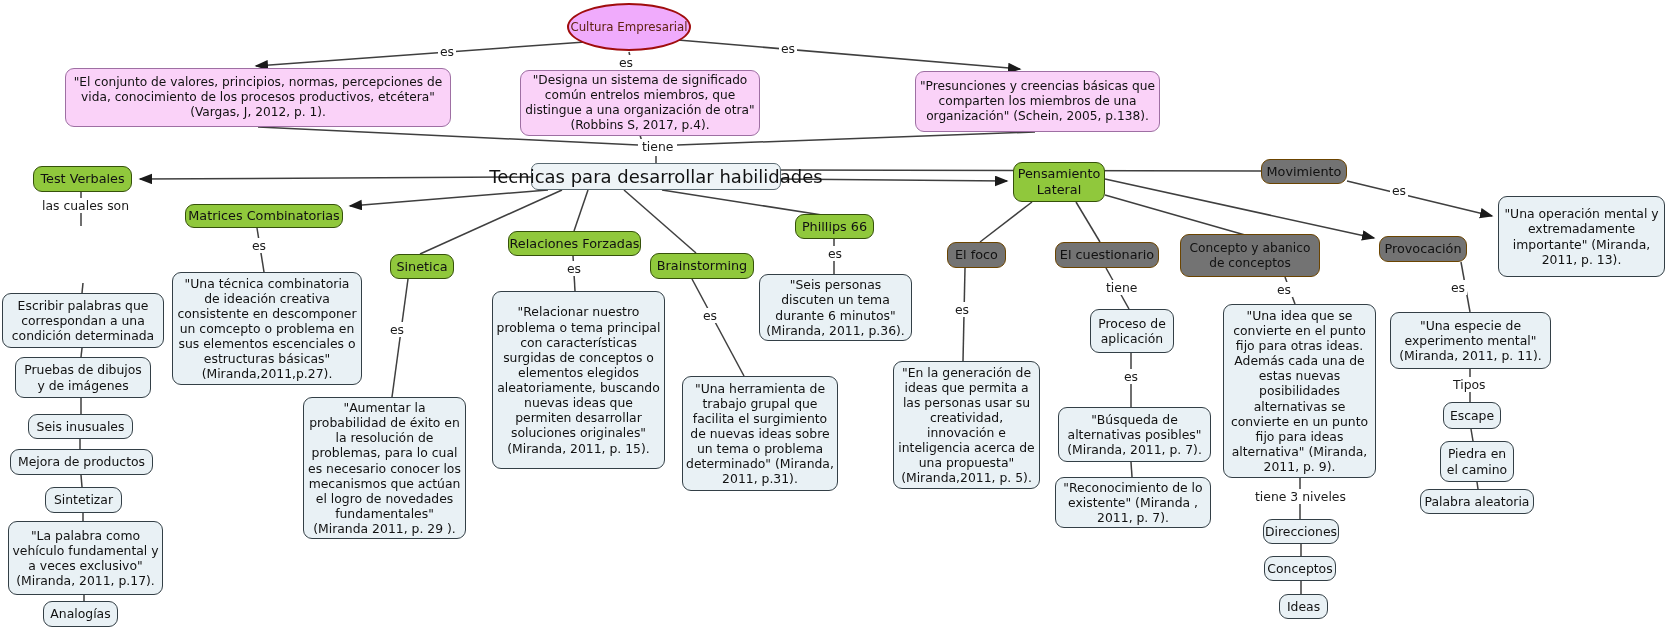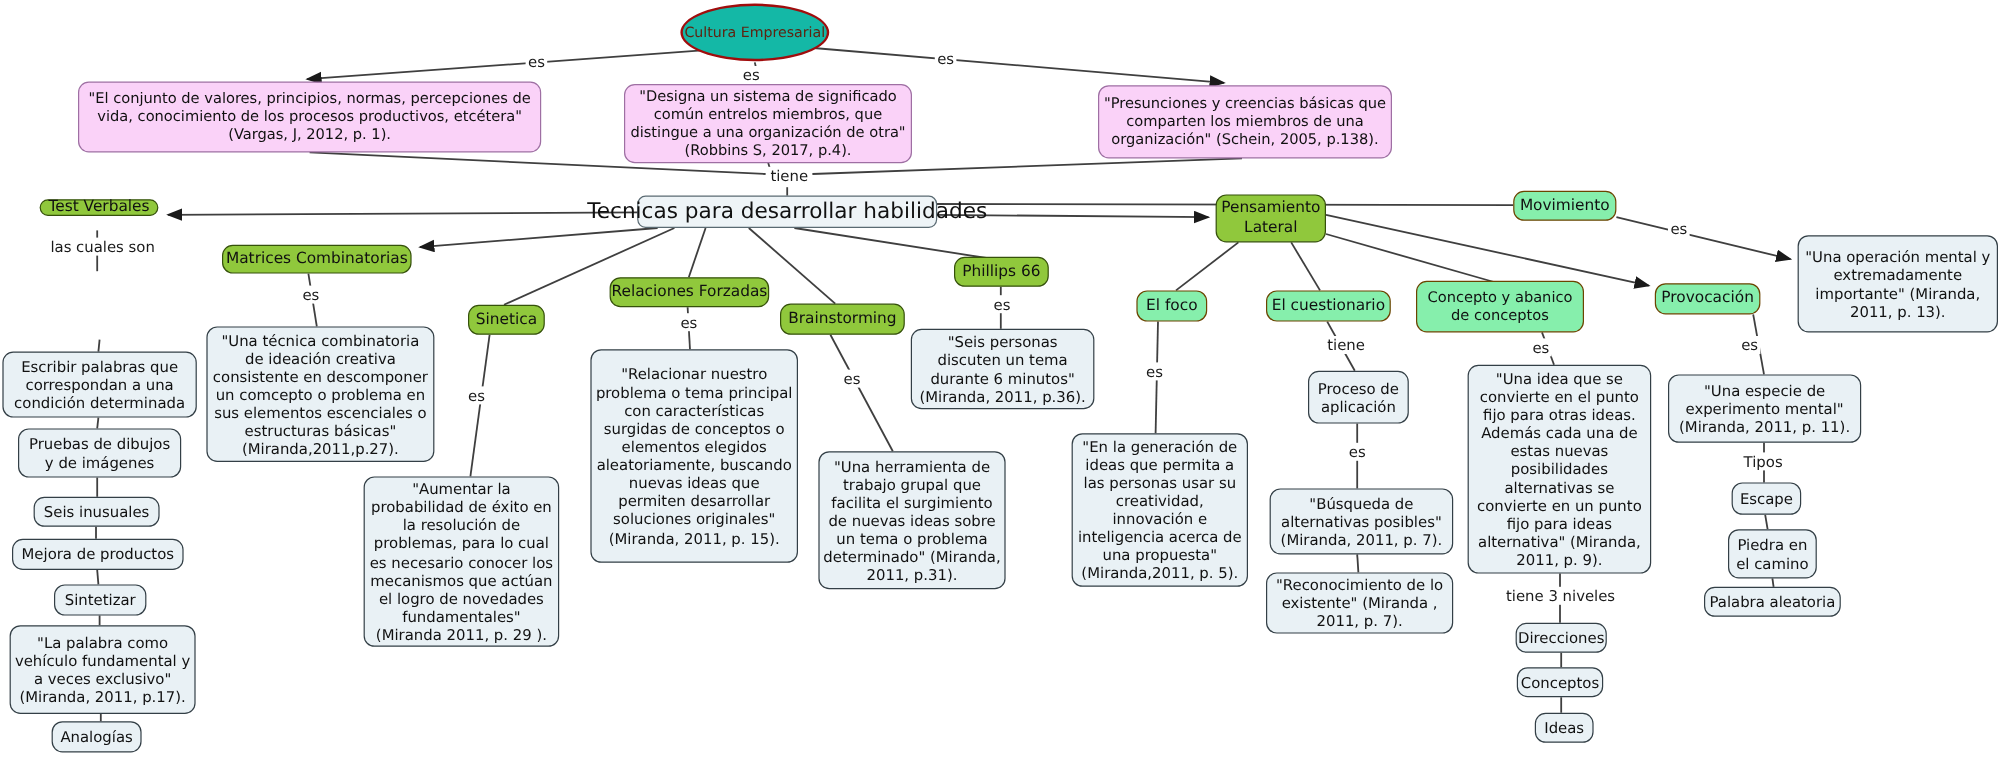--- a/index.html
+++ b/index.html
@@ -5,23 +5,23 @@
   html,body{margin:0;padding:0;background:#ffffff;}
   .map{position:relative;width:1672px;height:633px;background:#ffffff;overflow:hidden;
        font-family:"DejaVu Sans","Liberation Sans",sans-serif;color:#111;}
   .map svg{position:absolute;left:0;top:0;z-index:0;}
   .node{position:absolute;z-index:2;box-sizing:border-box;display:flex;align-items:center;justify-content:center;
         text-align:center;border-radius:9px;padding:2px 3px;line-height:1.22;font-size:12.4px;}
   .one{white-space:nowrap;}
   .desc{background:#e9f1f5;border:1.5px solid #333f46;}
   .hub{background:#eef4f7;border:1.4px solid #5a6a72;border-radius:7px;font-size:18px;}
   .green{background:#90c83c;border:1.6px solid #35510a;font-size:12.8px;}
-  .orange{background:#86efac;border:1.6px solid #6b4400;font-size:12.8px;text-align:center;}
+  .orange{background:#737373;border:1.6px solid #6b4400;font-size:12.8px;text-align:center;}
   .pink{background:#fad2f8;border:1.5px solid #9e6fa3;font-size:12.2px;}
-  .ellipse{background:#14b8a6;border:2px solid #a00d0d;border-radius:50%;color:#5e2310;font-size:11.8px;}
+  .ellipse{background:#f0abfc;border:2px solid #a00d0d;border-radius:50%;color:#5e2310;font-size:11.8px;}
   .lbl{position:absolute;z-index:3;background:#ffffff;padding:0 2px;font-size:12.4px;white-space:nowrap;color:#1a1a1a;}
 </style>
 </head>
 <body>
 
 <div class="map">
 
   <svg width="1672" height="633" viewBox="0 0 1672 633">
     <defs>
       <marker id="arr" markerWidth="10" markerHeight="8" refX="8" refY="3.5" orient="auto">
@@ -78,21 +78,21 @@
   </svg>
 
   <div class="node ellipse one" style="left:567px;top:3px;width:124px;height:48px">Cultura Empresarial</div>
 
   <div class="node pink" style="left:65px;top:68px;width:386px;min-height:59px">"El conjunto de valores, principios, normas, percepciones de vida, conocimiento de los procesos productivos, etcétera" (Vargas, J, 2012, p. 1).</div>
   <div class="node pink" style="left:520px;top:70px;width:240px;min-height:58px">"Designa un sistema de significado común entrelos miembros, que distingue a una organización de otra" (Robbins S, 2017, p.4).</div>
   <div class="node pink" style="left:915px;top:71px;width:245px;min-height:61px">"Presunciones y creencias básicas que comparten los miembros de una organización" (Schein, 2005, p.138).</div>
 
   <div class="node hub one" style="left:531px;top:163px;width:250px;height:27px">Tecnicas para desarrollar habilidades</div>
 
-  <div class="node green one" style="left:33px;top:166px;width:99px;height:14px">Test Verbales</div>
+  <div class="node green one" style="left:33px;top:166px;width:99px;height:26px">Test Verbales</div>
   <div class="node desc" style="left:2px;top:293px;width:162px;min-height:55px">Escribir palabras que correspondan a una condición determinada</div>
   <div class="node desc" style="left:15px;top:357px;width:136px;min-height:41px">Pruebas de dibujos y de imágenes</div>
   <div class="node desc one" style="left:28px;top:414px;width:105px;height:25px">Seis inusuales</div>
   <div class="node desc one" style="left:10px;top:449px;width:143px;height:26px">Mejora de productos</div>
   <div class="node desc one" style="left:45px;top:487px;width:77px;height:26px">Sintetizar</div>
   <div class="node desc" style="left:8px;top:521px;width:155px;min-height:74px">"La palabra como vehículo fundamental y a veces exclusivo" (Miranda, 2011, p.17).</div>
   <div class="node desc one" style="left:43px;top:601px;width:75px;height:26px">Analogías</div>
 
   <div class="node green one" style="left:185px;top:204px;width:158px;height:24px">Matrices Combinatorias</div>
   <div class="node desc" style="left:172px;top:272px;width:190px;min-height:113px">"Una técnica combinatoria de ideación creativa consistente en descomponer un comcepto o problema en sus elementos escenciales o estructuras básicas" (Miranda,2011,p.27).</div>

